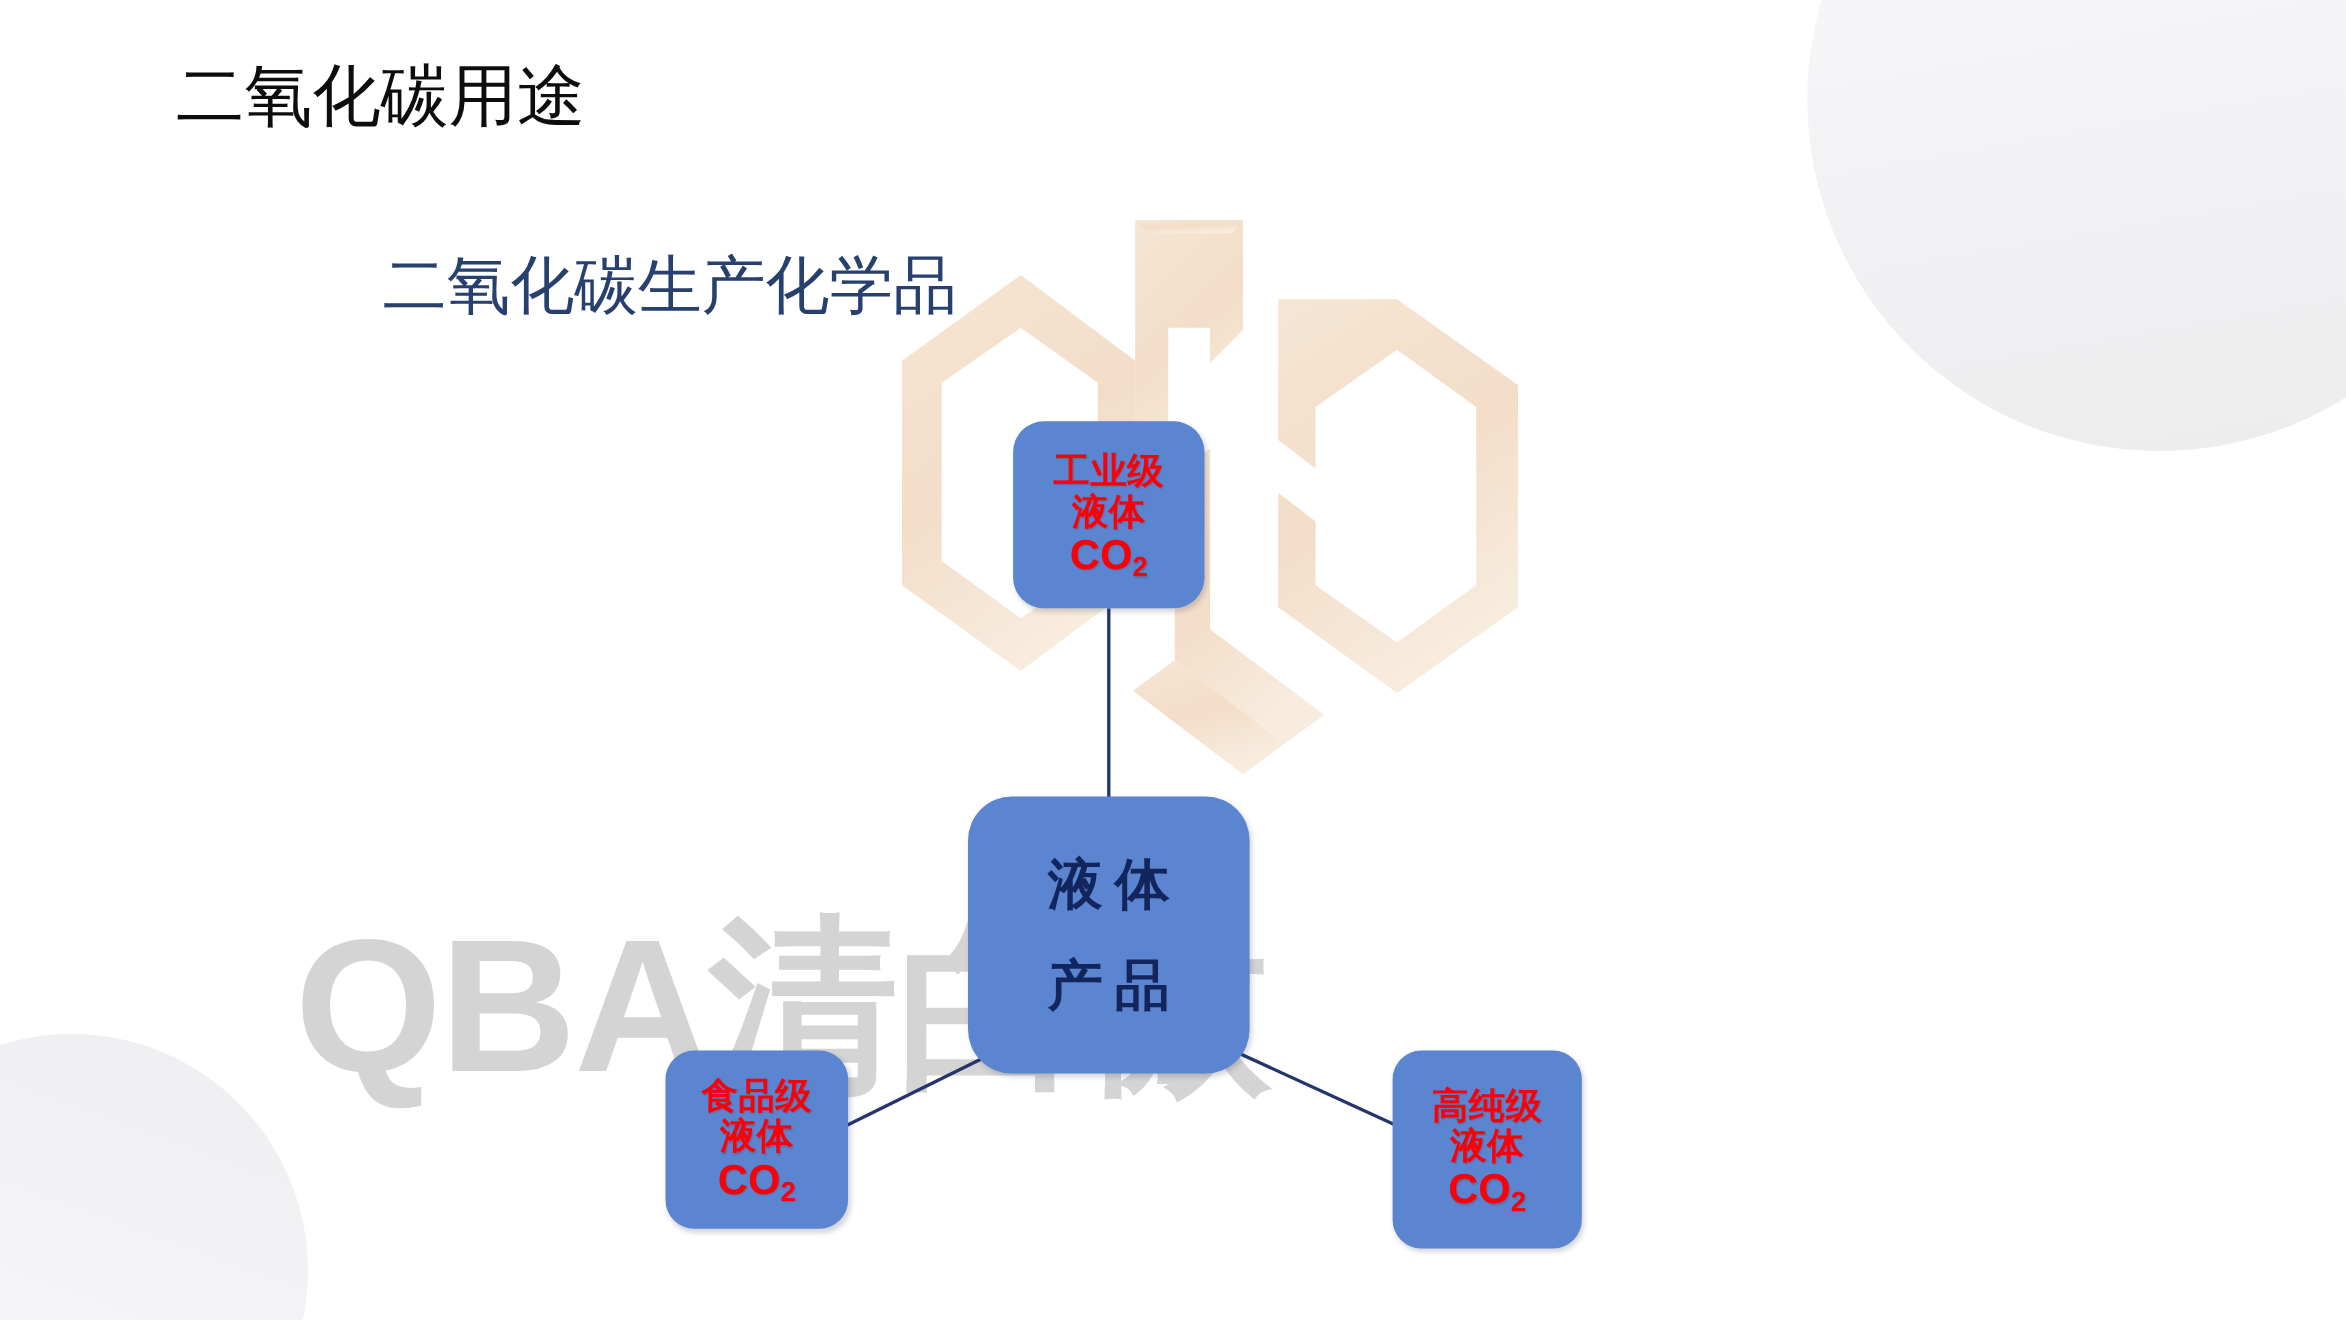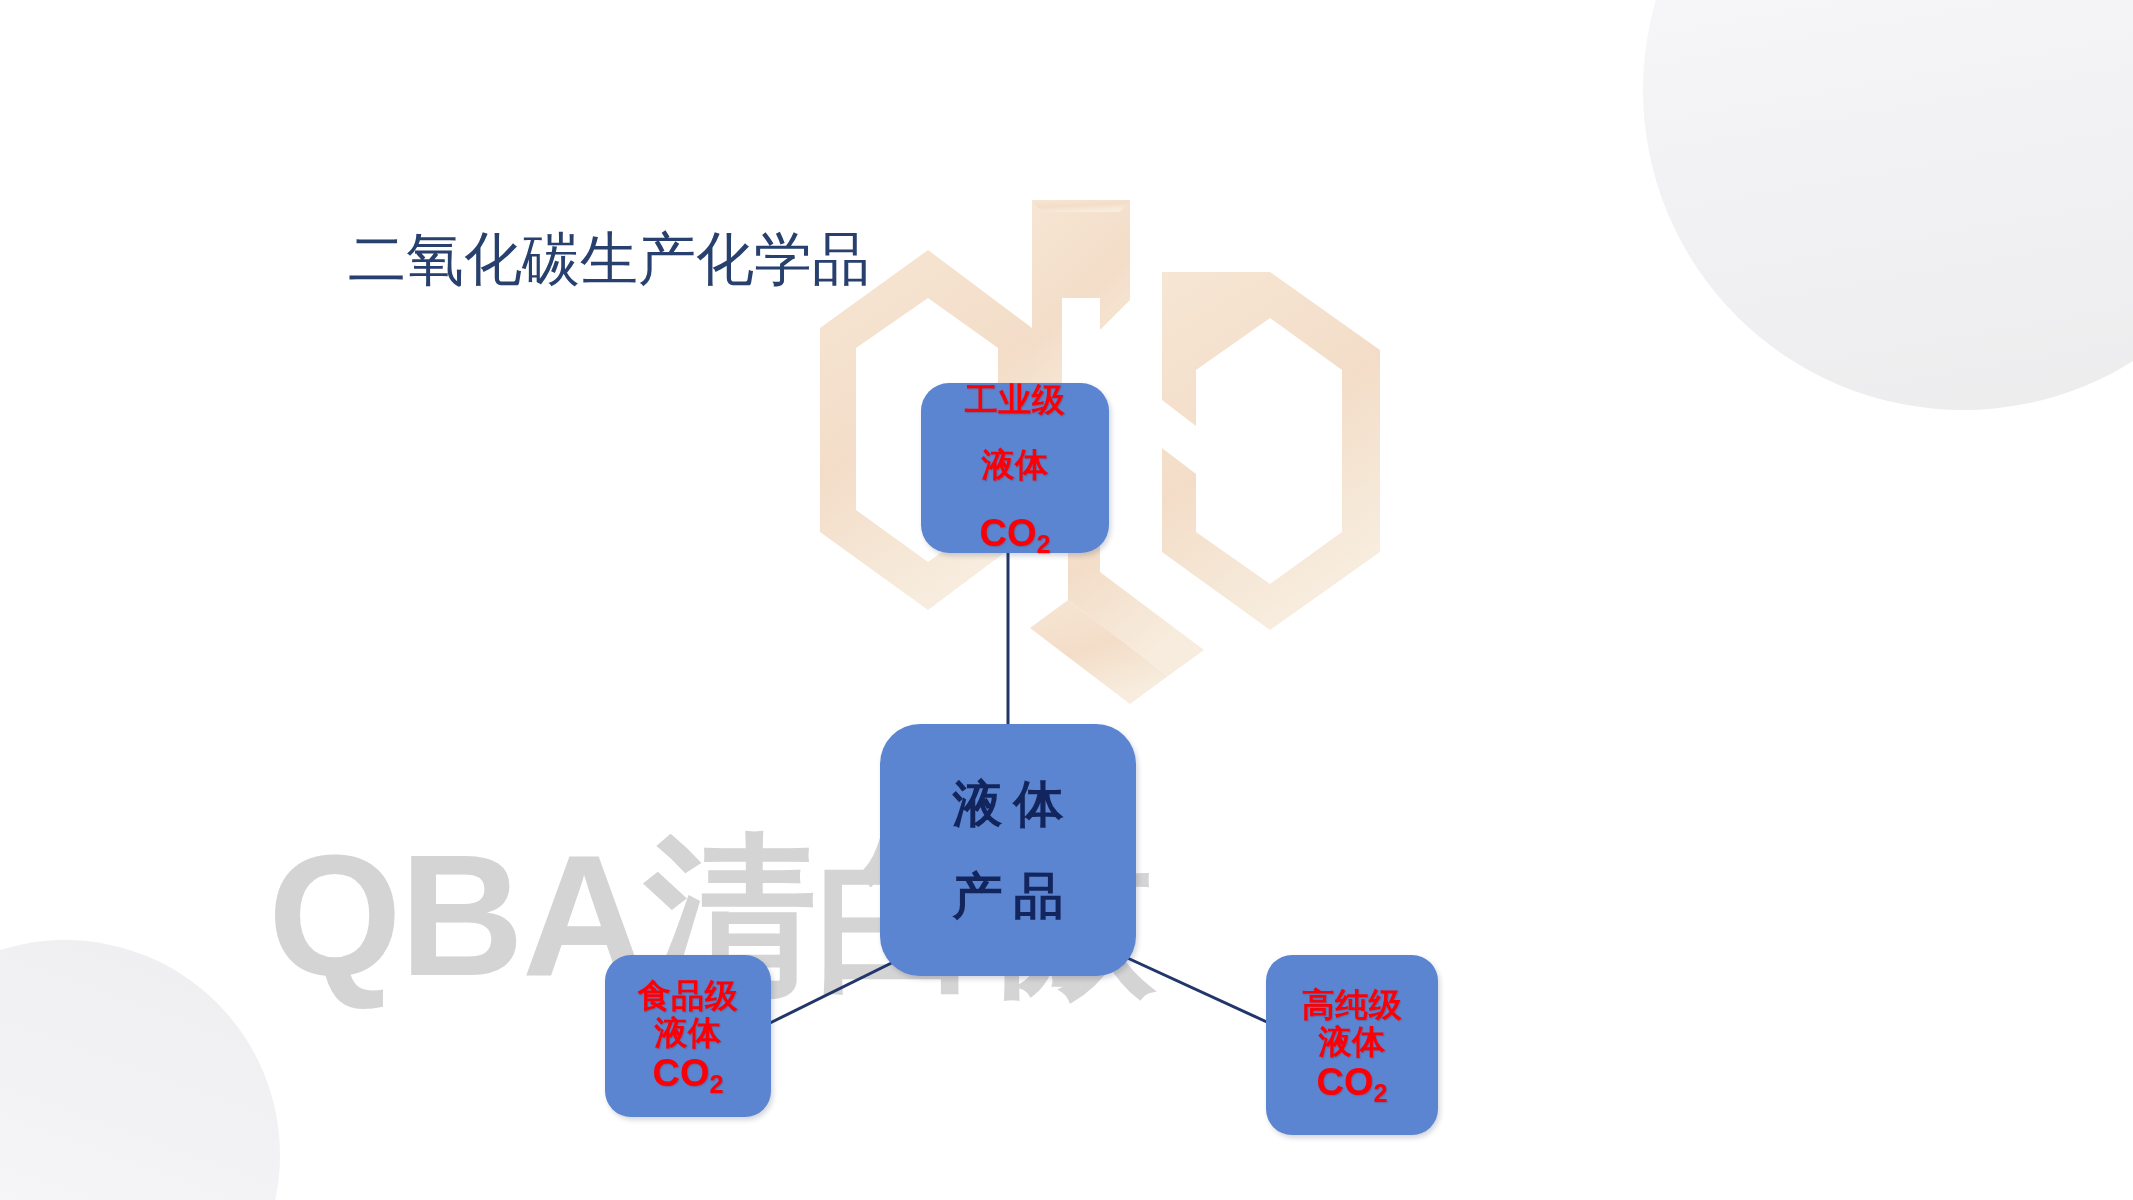--- a/index.html
+++ b/index.html
@@ -127,21 +127,21 @@
     font-size: 38px;
     letter-spacing: 0;
   }
   .node-leaf .formula sub {
     font-size: 0.66em;
     vertical-align: baseline;
     position: relative;
     top: 0.27em;
   }
 
-  #node-top    { left: 921px;  top: 383px;  width: 188px; height: 170px; border-radius: 28px; gap: 28px; }
+  #node-top    { left: 921px;  top: 383px;  width: 174px; height: 170px; border-radius: 28px; }
   #node-left   { left: 605px;  top: 955px;  width: 166px; height: 162px; }
   #node-right  { left: 1266px; top: 955px;  width: 172px; height: 180px; }
 
   #node-center {
     left: 880px;
     top: 724px;
     width: 256px;
     height: 252px;
     border-radius: 40px;
     flex-direction: column;
@@ -177,20 +177,21 @@
     <path d="M232 20 L330 20 L330 120 L300 150 L300 118 L262 118 L262 220 L232 250 Z" fill="url(#beige)"></path>
     <path d="M232 20 L330 20 L320 32 L242 32 Z" fill="url(#beige)"></path>
     <path d="M20 148 L128 70 L232 148 L232 250 L198 224 L198 168 L128 118 L56 168 L56 330 L128 382 L198 332 L198 296 L232 268 L232 352 L128 430 L20 352 Z" fill="url(#beige)"></path>
     <path d="M362 92 L470 92 L580 170 L580 372 L470 450 L362 372 L362 268 L396 294 L396 352 L470 404 L542 352 L542 190 L470 138 L396 190 L396 246 L362 220 Z" fill="url(#beige)"></path>
     <path d="M268 252 L300 228 L300 392 L404 470 L368 496 L268 420 Z" fill="url(#beige)"></path>
     <path d="M268 420 L368 496 L330 524 L230 448 Z" fill="url(#beige)"></path>
   </svg>
 
   <div id="watermark">QBA清白傲</div>
 
+  <div id="page-title">二氧化碳用途</div>
 
   <div id="section-subtitle">二氧化碳生产化学品</div>
 
   <svg id="connectors">
     <line x1="1008" y1="553" x2="1008" y2="726" stroke="#22366b" stroke-width="3"></line>
     <line x1="938" y1="940" x2="770" y2="1023" stroke="#22366b" stroke-width="3"></line>
     <line x1="1097" y1="944" x2="1269" y2="1023" stroke="#22366b" stroke-width="3"></line>
   </svg>
 
   <div class="node node-leaf" id="node-top">

